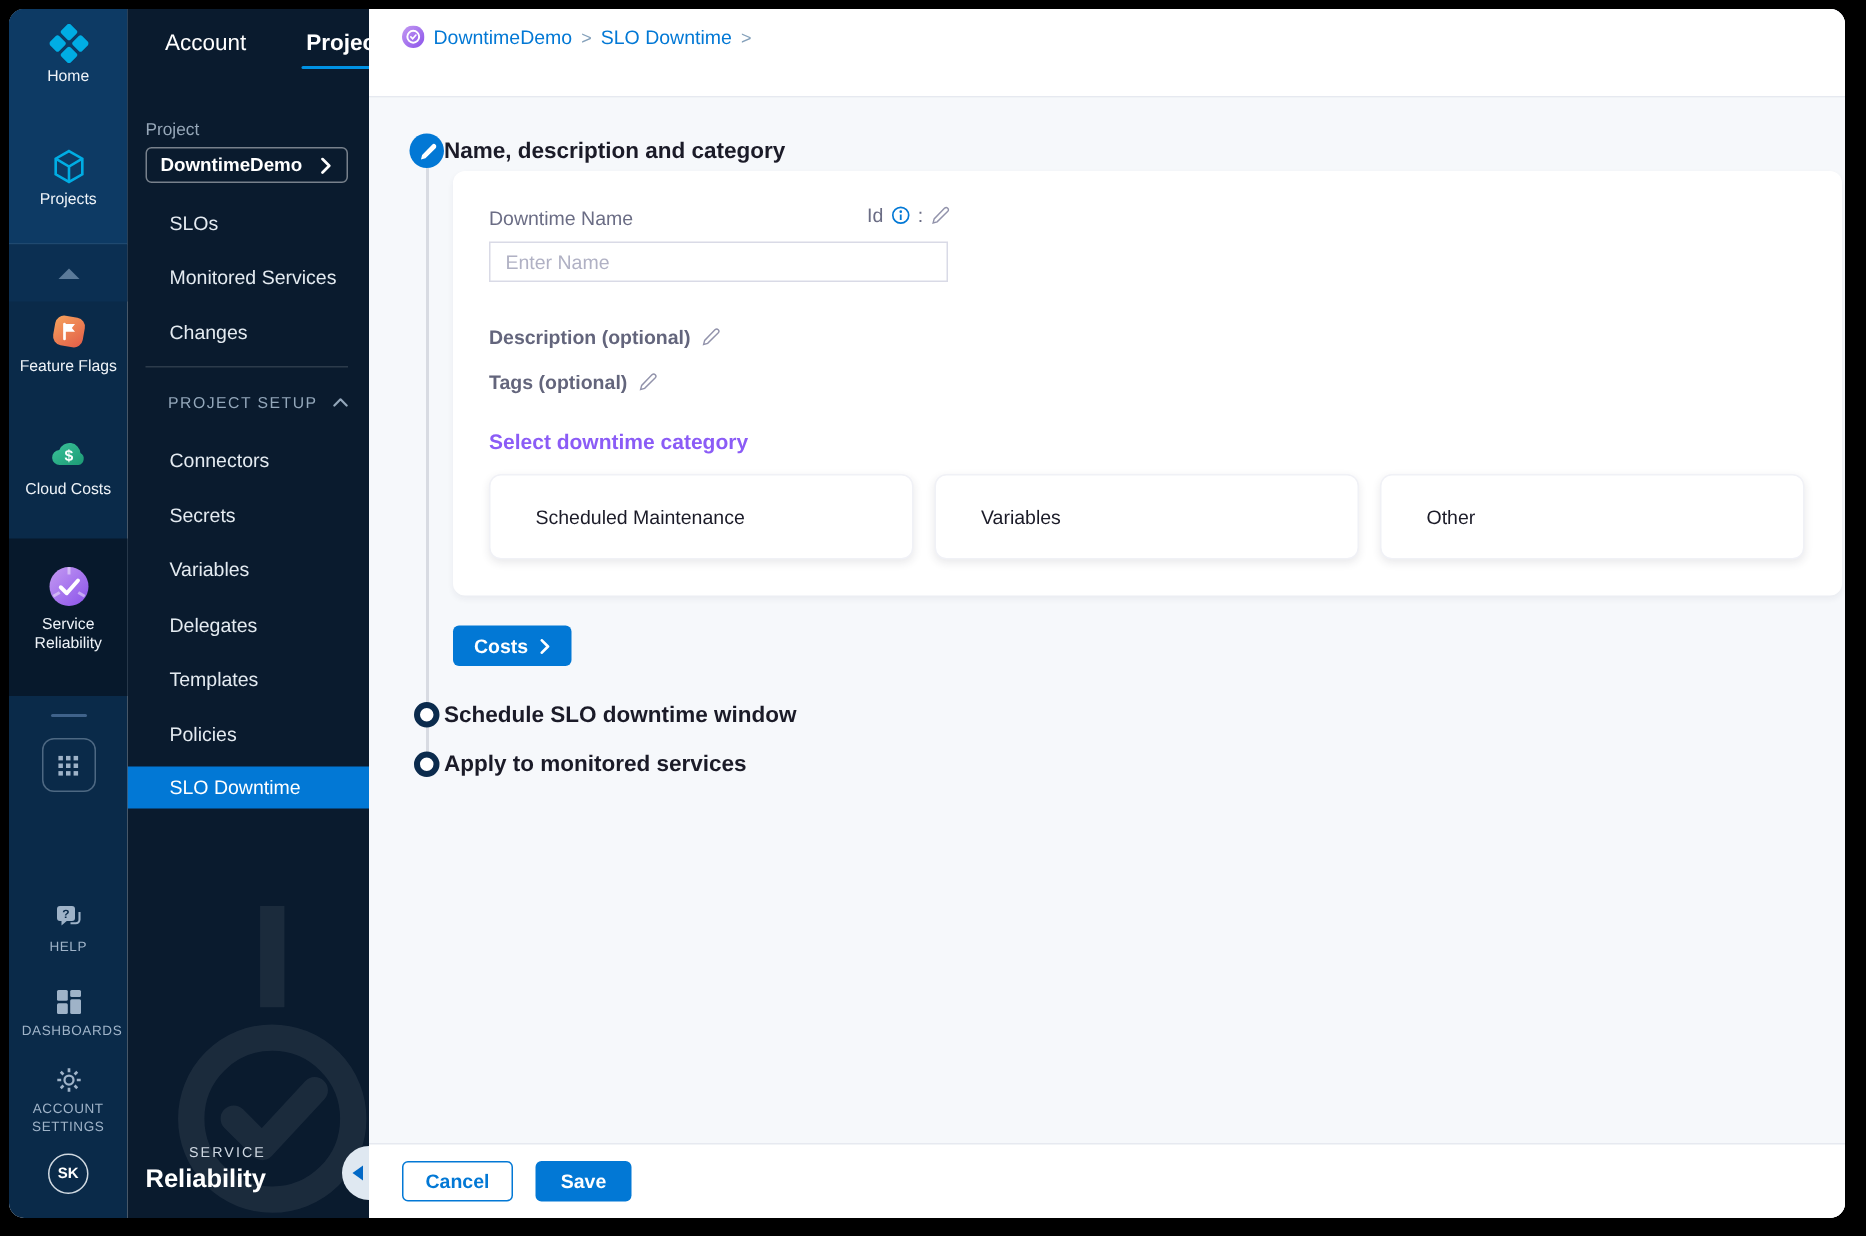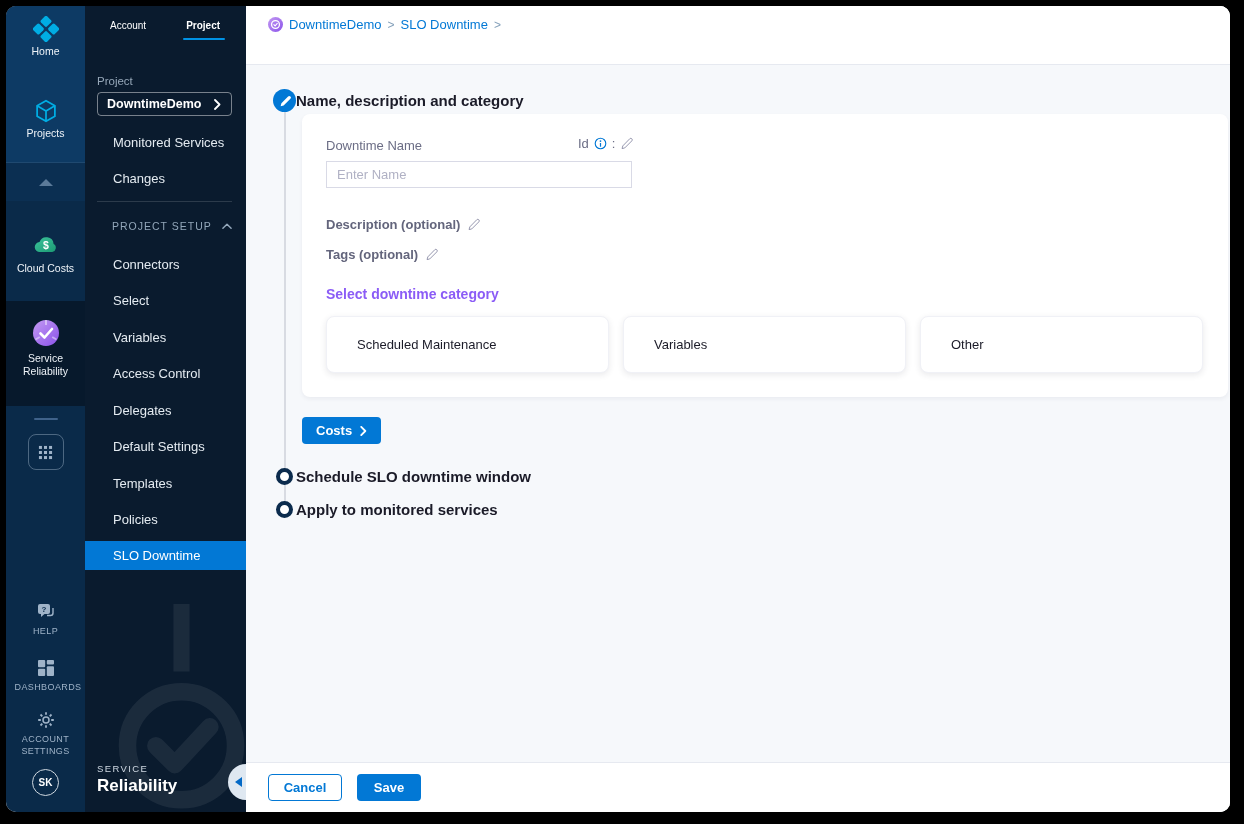--- a/index.html
+++ b/index.html
@@ -25,36 +25,36 @@
   .rail-spacer { flex:1; }
   .rail-bottom-item { display:flex; flex-direction:column; align-items:center; gap:4px; cursor:pointer; }
   .rail-bottom-item .lbl { font-size:9px; letter-spacing:.4px; color:#9fb3c8; text-align:center; width:62px; line-height:12px; }
   .mb22{margin-bottom:22px;} .mb18{margin-bottom:18px;} .mb12{margin-bottom:12px;}
   .avatar { width:27px; height:27px; border:1.5px solid #cfd8e0; border-radius:50%; display:flex; align-items:center;
             justify-content:center; font-size:10px; font-weight:bold; color:#fff; margin:0 auto 16px; cursor:pointer; }
 
   
   .sidenav { width:161px; flex:0 0 161px; background:#0a1b2e; position:relative; overflow:hidden; color:#e8eef4; }
   .tabs { display:flex; gap:40px; padding:14px 0 0 25px; }
-  .tab { font-size:10px; color:#fff; font-weight:500; position:relative; cursor:pointer; }
+  .tab { font-size:15px; color:#fff; font-weight:500; position:relative; cursor:pointer; }
   .tab.active { font-weight:700; }
   .tab.active::after { content:""; position:absolute; left:-3px; right:-5px; bottom:-9px; height:2.5px; background:#0092e4; border-radius:2px; }
   .proj-label { margin:44px 0 0 12px; font-size:11.5px; color:#96a7b8; }
   .proj-select { margin:5px 14px 0 12px; height:24px; border:1px solid rgba(255,255,255,.45); border-radius:4px;
                  display:flex; align-items:center; justify-content:space-between; padding:0 9px; cursor:pointer; }
   .proj-select .name { font-size:12.5px; font-weight:600; color:#fff; }
   .nav-list { margin-top:8px; }
   .nav-item { height:36.5px; display:flex; align-items:center; padding-left:28px; font-size:13px; color:#e4ebf1; cursor:pointer; }
   .nav-div { height:1px; background:rgba(255,255,255,.14); margin:4px 14px 4px 12px; }
   .setup-head { height:40px; display:flex; align-items:center; padding:0 14px 0 27px; cursor:pointer; }
   .setup-head .t { font-size:10.5px; letter-spacing:1px; color:#93a7ba; flex:1; }
   .nav-item.active { height:28.5px; margin-top:3px; background:#0278d5; color:#fff; font-weight:500; }
   .watermark { position:absolute; left:29px; bottom:-8px; pointer-events:none; }
   .mod-foot { position:absolute; left:12px; bottom:16px; }
-  .mod-foot .small { font-size:9.5px; letter-spacing:1.4px; color:#cfd8e2; }
+  .mod-foot .small { font-size:9.5px; letter-spacing:1.4px; color:#cfd8e2;text-align:right; }
   .mod-foot .big { font-size:17px; font-weight:700; color:#fff; margin-top:2px; }
   .collapse-btn { position:absolute; right:-18px; bottom:12px; width:36px; height:36px; border-radius:50%;
                   background:#dfe8f1; cursor:pointer; }
   .collapse-btn .tri { position:absolute; left:7px; top:13px; width:0; height:0;
                   border-top:5px solid transparent; border-bottom:5px solid transparent; border-right:7px solid #0369c6; }
 
   
   .main { flex:1; display:flex; flex-direction:column; background:#f6f8fb; min-width:0; }
   .mheader { height:59px; background:#fff; border-bottom:1px solid #e6e9f0; padding:11px 0 0 22px; }
   .crumbs { display:flex; align-items:center; gap:6px; font-size:13px; }
@@ -116,20 +116,34 @@
           <path d="M3.8 7.2L12 12l8.2-4.8M12 12v9.5"></path>
         </svg>
         <span class="lbl">Projects</span>
       </div>
     </div>
 
     <div class="rail-caret">
       <div class="caret-up"></div>
     </div>
 
+    <div class="rail-item rail-mod">
+      <svg width="28" height="28" viewBox="0 0 28 28">
+        <defs>
+            <linearGradient id="gFF" x1="0" y1="0" x2="1" y2="1">
+          <stop offset="0" stop-color="#f6a35d"></stop>
+              <stop offset="1" stop-color="#e25c48"></stop>
+            </linearGradient>
+          </defs>
+        <rect x="4" y="4" width="20" height="20" rx="6" transform="rotate(10 14 14)" fill="url(#gFF)"></rect>
+        <path d="M11 9v10" stroke="#fff" stroke-width="1.8" stroke-linecap="round"></path>
+        <path d="M11 9h7l-2.1 2.6 2.1 2.6h-7z" fill="#fff"></path>
+      </svg>
+      <span class="lbl">Feature Flags</span>
+    </div>
 
     <div class="rail-item rail-mod cc">
       <svg width="28" height="28" viewBox="0 0 28 28">
         <defs>
             <linearGradient id="gCC" x1="0" y1="0" x2="1" y2="1">
           <stop offset="0" stop-color="#3cc39b"></stop>
               <stop offset="1" stop-color="#1c9a74"></stop>
             </linearGradient>
           </defs>
         <path d="M8 21a5 5 0 01-.5-10A7.3 7.3 0 0121.6 13 4.3 4.3 0 0120.3 21z" fill="url(#gCC)"></path>
@@ -216,40 +230,39 @@
 
     <div class="proj-label">Project</div>
     <div class="proj-select">
       <span class="name">DowntimeDemo</span>
       <svg width="9" height="11" viewBox="0 0 7 11">
         <path d="M1 1l4.5 4.5L1 10" stroke="#fff" stroke-width="1.8" fill="none" stroke-linecap="round" stroke-linejoin="round"></path>
       </svg>
     </div>
 
     <div class="nav-list">
+      <div class="nav-item">SLOs</div>
       <div class="nav-item">Monitored Services</div>
       <div class="nav-item">Changes</div>
     </div>
 
     <div class="nav-div"></div>
 
     <div class="setup-head">
       <span class="t">PROJECT SETUP</span>
       <svg width="10" height="7" viewBox="0 0 11 7">
         <path d="M1 5.5L5.5 1 10 5.5" stroke="#93a7ba" stroke-width="1.6" fill="none" stroke-linecap="round" stroke-linejoin="round"></path>
       </svg>
     </div>
 
     <div class="nav-list" style="margin-top:0">
       <div class="nav-item">Connectors</div>
-      <div class="nav-item">Select</div>
+      <div class="nav-item">Secrets</div>
       <div class="nav-item">Variables</div>
-      <div class="nav-item">Access Control</div>
       <div class="nav-item">Delegates</div>
-      <div class="nav-item">Default Settings</div>
       <div class="nav-item">Templates</div>
       <div class="nav-item">Policies</div>
       <div class="nav-item active">SLO Downtime</div>
     </div>
 
     <svg class="watermark" width="135" height="216" viewBox="0 0 100 160">
       <g fill="none" stroke="rgba(255,255,255,.07)">
         <rect x="44" y="0" width="12" height="50" fill="rgba(255,255,255,.07)" stroke="none"></rect>
         <circle cx="50" cy="105" r="40" stroke-width="13"></circle>
         <path d="M31 105l14 14 26-28" stroke-width="13" stroke-linecap="round" stroke-linejoin="round"></path>

